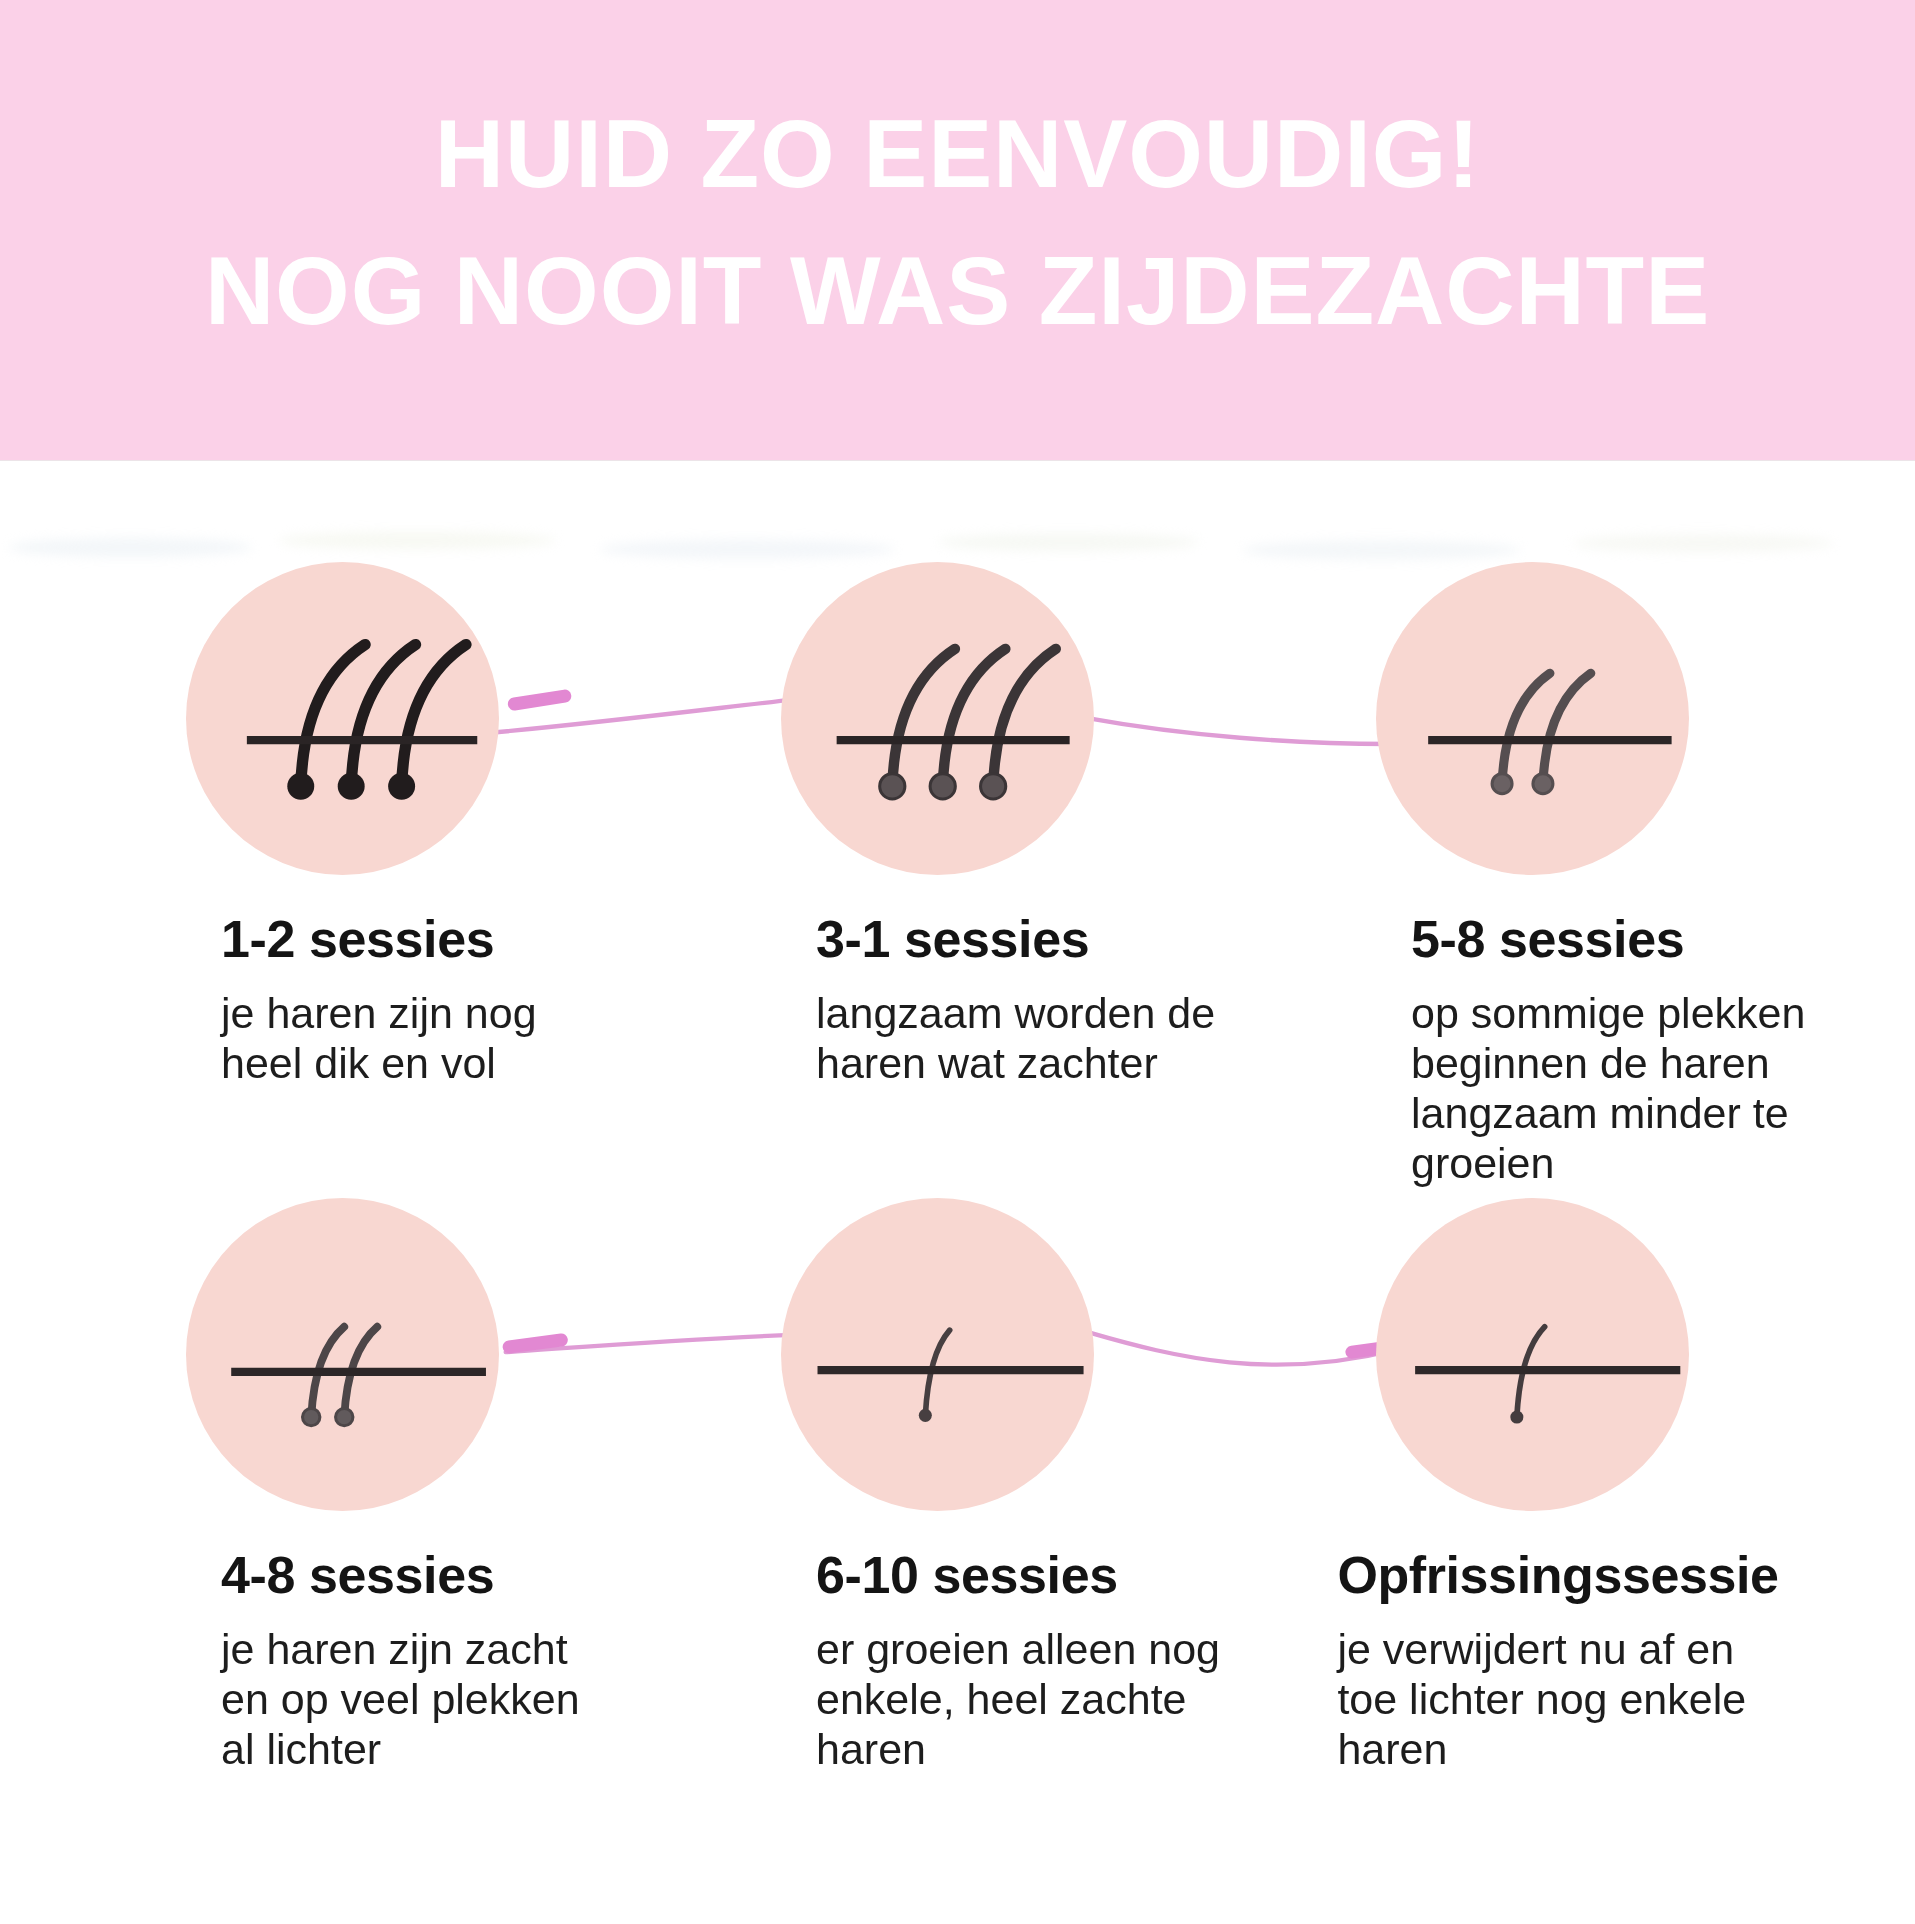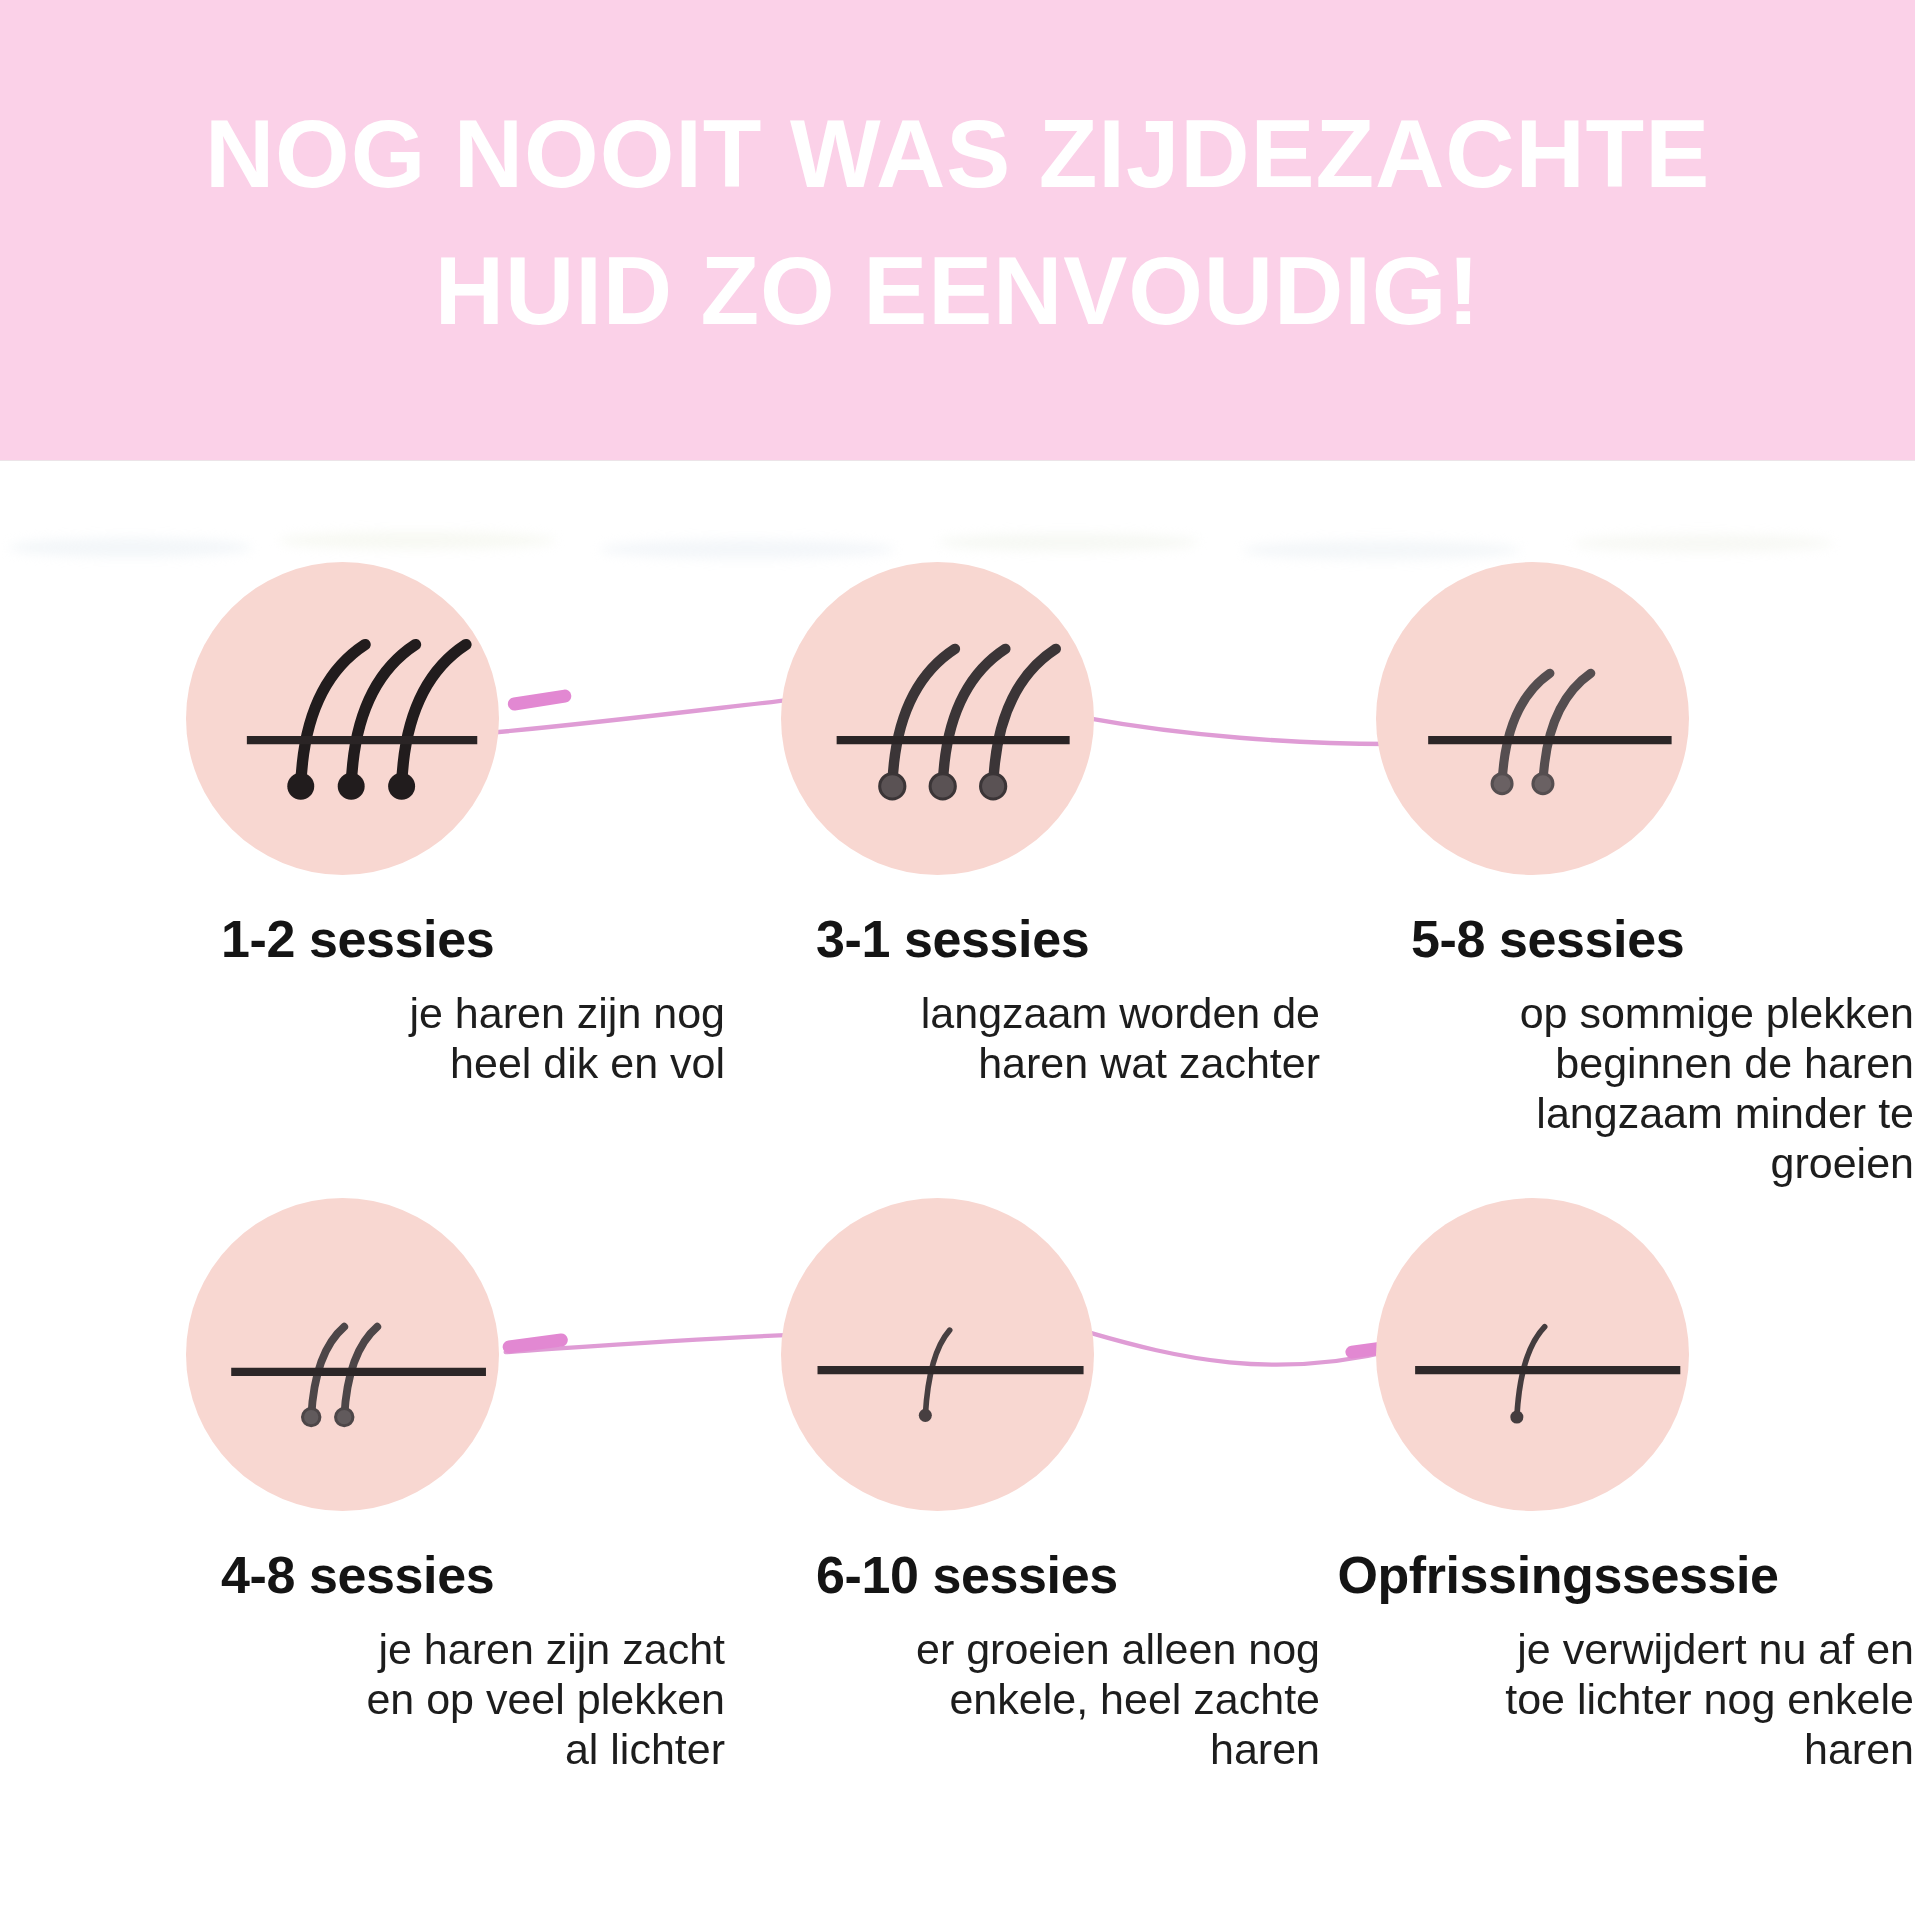--- a/index.html
+++ b/index.html
@@ -83,21 +83,20 @@
     letter-spacing: -0.4px;
     color: var(--title-color, #141414);
   }
   .stage-desc {
     margin: 17.4px 0 0 0;
     font-size: 43px;
     line-height: 50px;
     font-weight: 400;
     color: var(--text-color, #1D1D1D);
     white-space: pre-line;
-    text-align: right;
   }
 </style>
 </head>
 <body>
 
 <div class="page">
 
   <svg class="decor" viewBox="0 0 2204 2214" xmlns="http://www.w3.org/2000/svg" aria-hidden="true">
     <g opacity="0.5" style="filter: blur(6px)">
       <ellipse cx="150" cy="630" rx="140" ry="11" fill="#e7eef3"></ellipse>
@@ -110,22 +109,22 @@
     <path class="thin" d="M 556 844 C 690 832, 830 814, 948 801"></path>
     <path class="thick" d="M 592 810 L 650 801"></path>
     <path class="thin" d="M 1250 826 C 1360 846, 1490 857, 1615 856"></path>
     <path class="thin" d="M 582 1556 C 700 1548, 830 1538, 948 1535"></path>
     <path class="thick" d="M 586 1550 L 646 1542"></path>
     <path class="thin" d="M 1252 1533 C 1355 1563, 1465 1589, 1608 1553"></path>
     <path class="thick" d="M 1556 1556 L 1600 1550"></path>
   </svg>
 
   <header class="banner">
+    <div class="banner-line">HUID ZO EENVOUDIG!</div>
     <div class="banner-line">NOG NOOIT WAS ZIJDEZACHTE</div>
-    <div class="banner-line">HUID ZO EENVOUDIG!</div>
   </header>
 
   <main class="grid">
 
     <section class="cell">
       <div class="circle">
         <svg class="hair-icon" viewBox="0 0 360 360" xmlns="http://www.w3.org/2000/svg">
             <path d="M 132 258 Q 136 140.64000000000001 206 95" fill="none" stroke="#211C1D" stroke-width="13" stroke-linecap="round"></path>
             <circle cx="132" cy="258" r="15.5" fill="#211C1D"></circle>
             <path d="M 190 258 Q 194 140.64000000000001 264 95" fill="none" stroke="#211C1D" stroke-width="13" stroke-linecap="round"></path>

